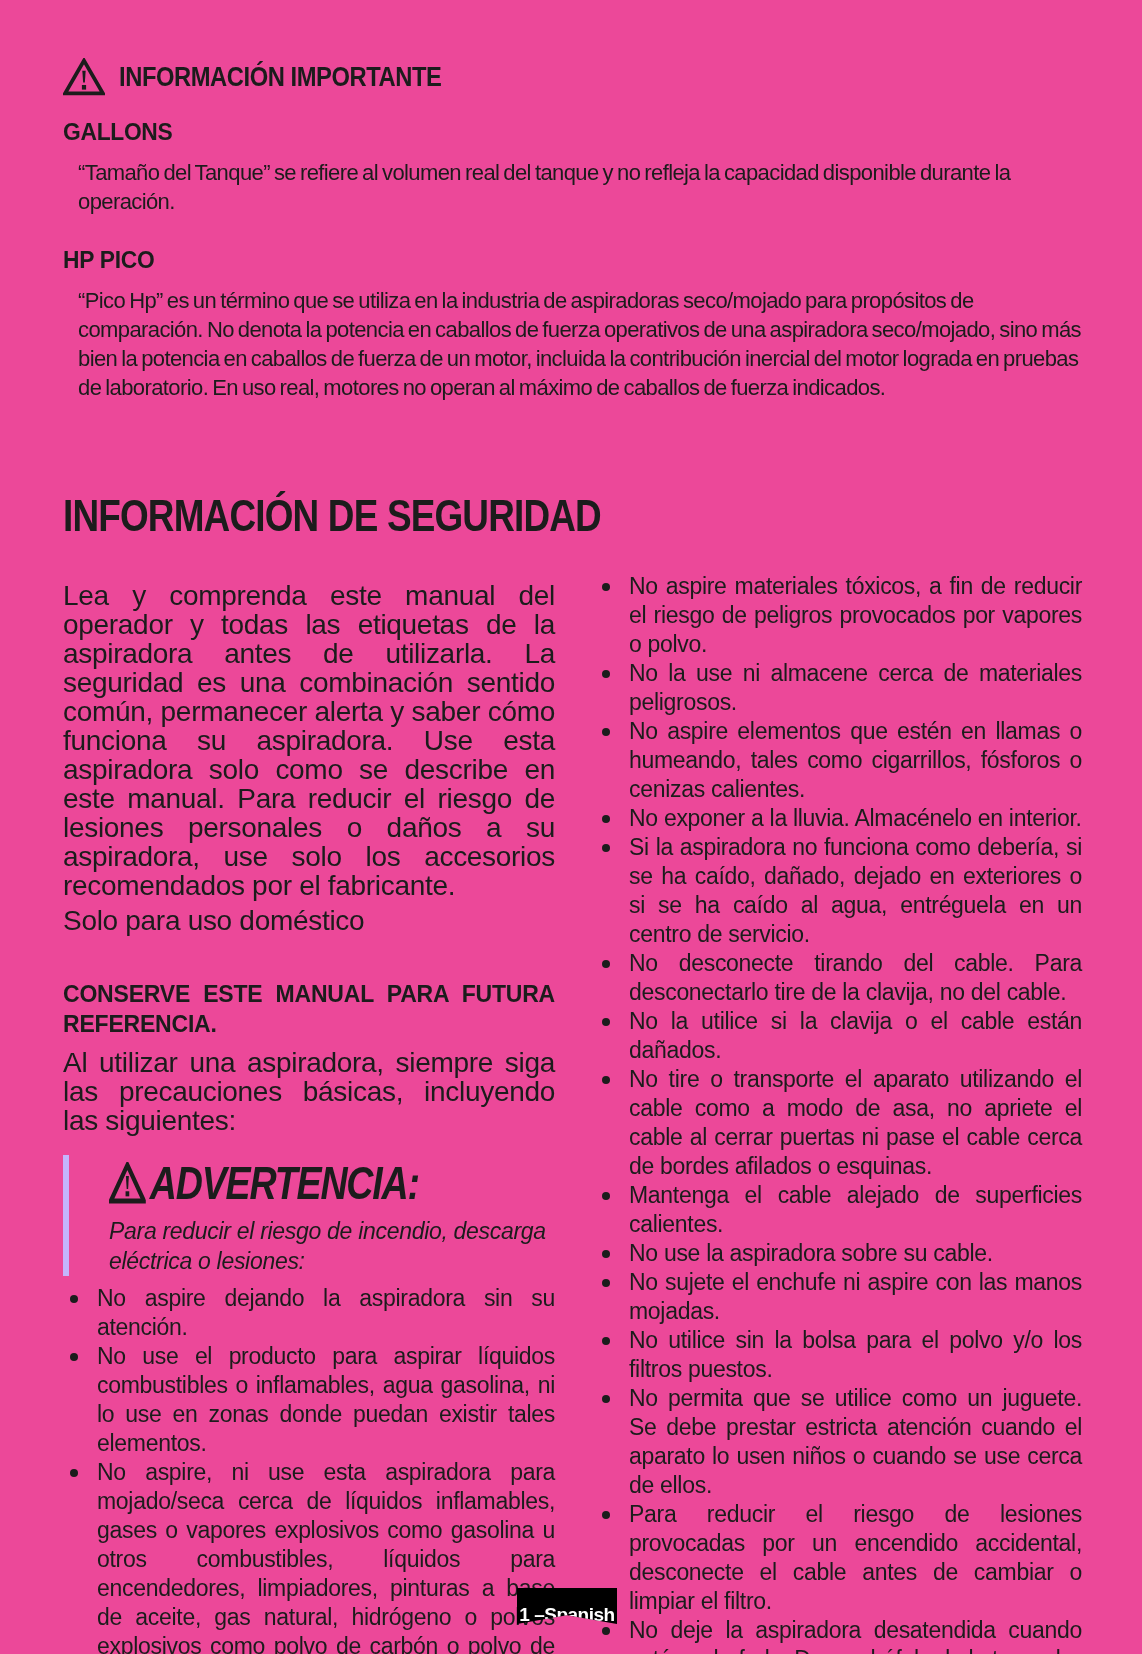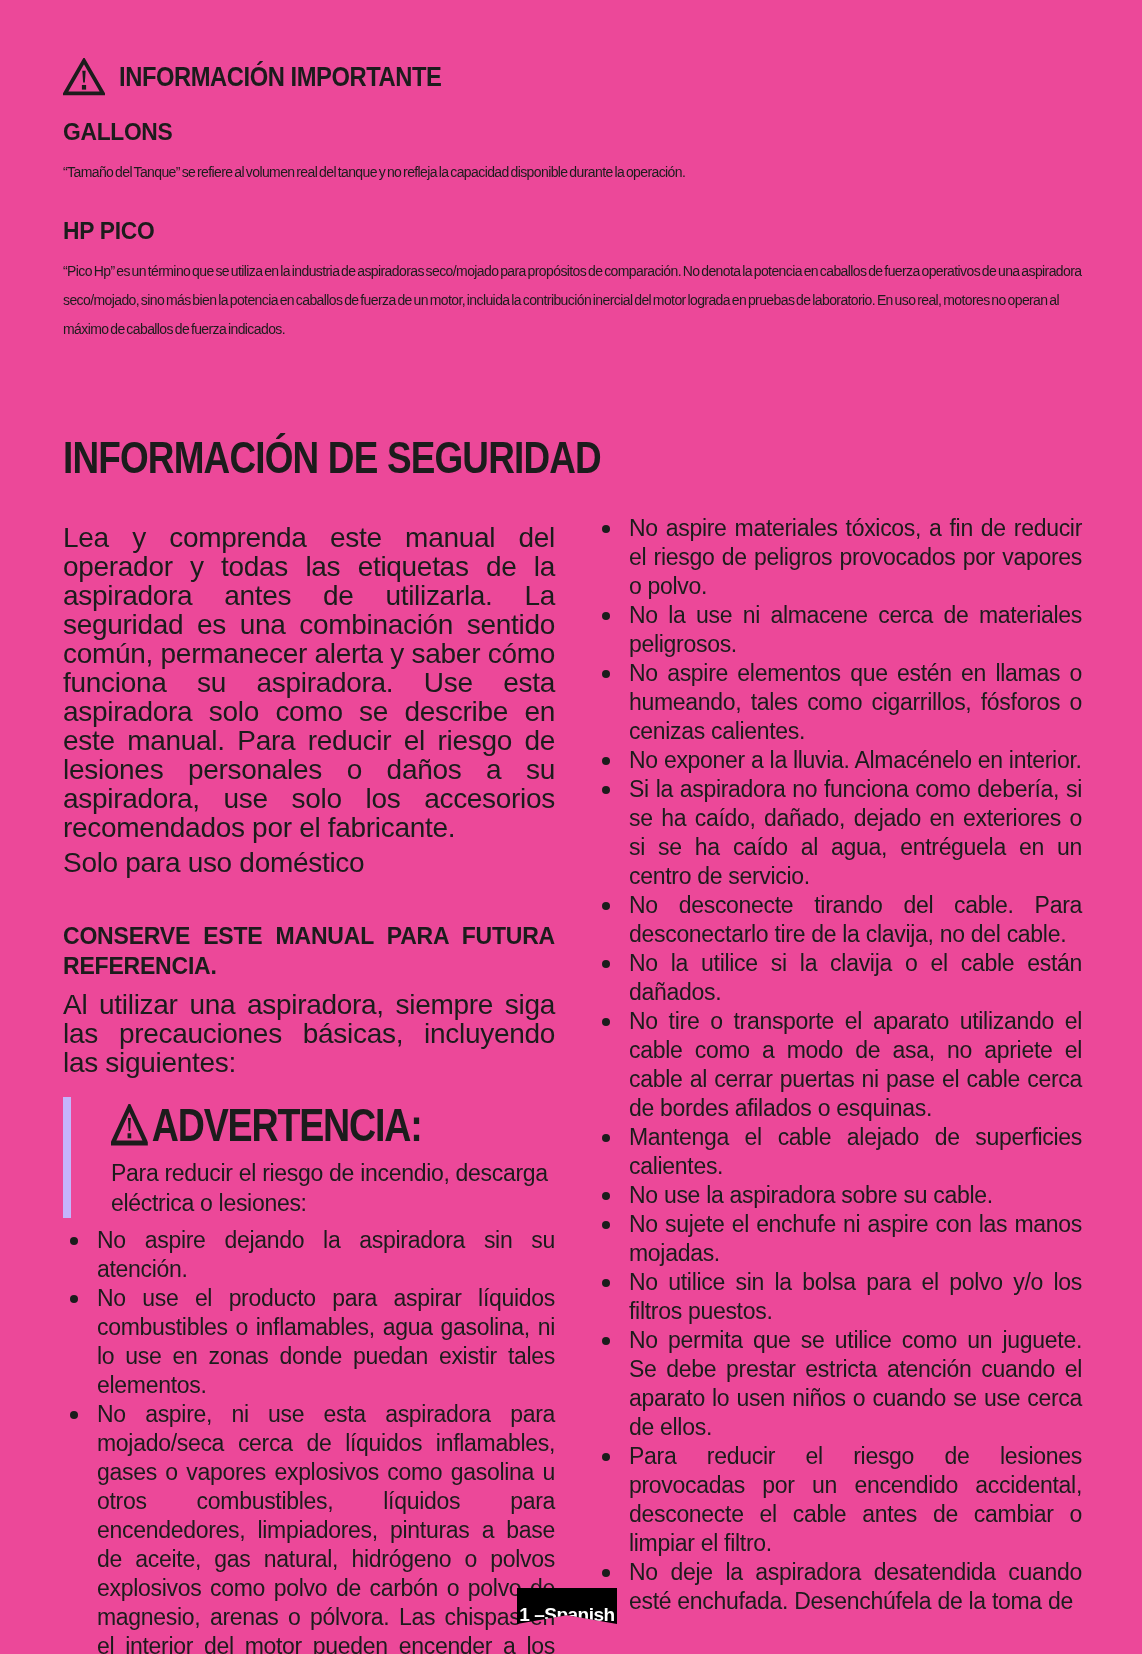--- a/index.html
+++ b/index.html
@@ -23,22 +23,22 @@
     font-size: 27px; font-weight: bold; letter-spacing: -0.5px;
     transform: scaleX(0.88); transform-origin: left center; white-space: nowrap;
   }
   .sub-head {
     font-size: 24px; font-weight: bold; letter-spacing: -0.3px;
     transform: scaleX(0.95); transform-origin: left center; white-space: nowrap;
   }
   .gallons-head { margin-top: 22px; }
   .hp-head { margin-top: 30px; }
   .top-para {
-    margin-top: 12px; font-size: 14px; line-height: 29px;
-    letter-spacing: -0.6px; word-spacing: -1.5px; max-width: 1020px;
+    margin-top: 12px; font-size: 22px; line-height: 29px;
+    letter-spacing: -0.6px; word-spacing: -1.5px; max-width: 1020px; margin-left: 15px;
   }
 
   
   .safety-title {
     margin-top: 88px;
     font-size: 45px; font-weight: bold; letter-spacing: -1px;
     transform: scaleX(0.82); transform-origin: left center; white-space: nowrap;
   }
 
   
@@ -52,21 +52,21 @@
   }
   .col-para {
     margin-top: 9px; font-size: 28px; line-height: 29px;
     text-align: justify; letter-spacing: -0.3px;
   }
   .para-domestic { margin-top: 6px; text-align: left; }
   .keep-head { margin-top: 44px; }
 
   
   .warn-block {
-    margin-top: 20px; border-left: 8px solid #c4b5fd; padding-left: 40px;
+    margin-top: 20px; border-left: 6px solid #c4b5fd; padding-left: 40px; font-style: italic;
   }
   .warn-title-row { display: flex; align-items: center; }
   .warn-title {
     font-size: 47px; font-weight: bold; letter-spacing: -1.5px;
     transform: scaleX(0.8); transform-origin: left center; white-space: nowrap;
     display: flex; align-items: center; gap: 2px;
   }
   .warn-tri { width: 46px; height: 42px; margin-right: 3px; }
   .warn-body {
     margin-top: 6px; font-size: 23px; line-height: 30px; letter-spacing: -0.3px;

